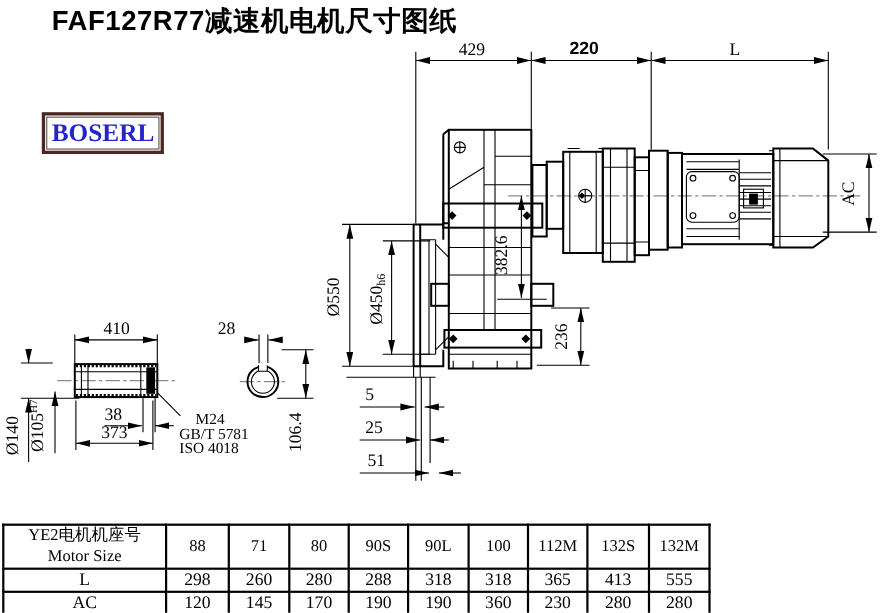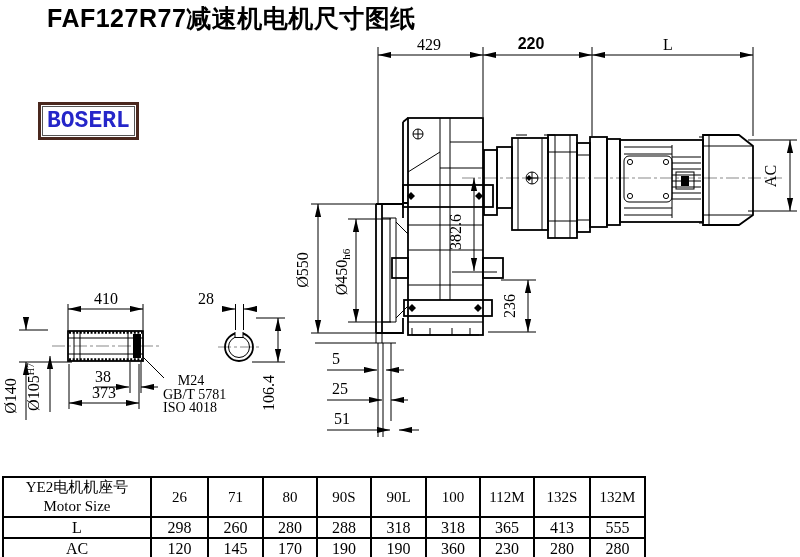--- a/index.html
+++ b/index.html
@@ -1,20 +1,20 @@
 <!DOCTYPE html>
 <html><head>
 <meta charset="utf-8">
 <style>
   html,body{margin:0;padding:0;background:#fff;}
   body{width:800px;height:557px;position:relative;font-family:"Liberation Sans",sans-serif;overflow:hidden;}
   .abs{position:absolute;}
   #page-title{left:3px;top:2px;font-size:25px;font-weight:bold;color:#000;letter-spacing:0.5px;white-space:nowrap;margin-left:44px;}
   #logo-box{left:38px;top:102px;border:3px solid #4a281e;background:#fff;}
-  #logo-inner{border:1px solid #555;margin:1px;padding:0 4px;font-family:Liberation Mono, monospace;font-weight:bold;font-size:23px;line-height:28px;color:#2526c9;}
+  #logo-inner{border:1px solid #555;margin:1px;padding:0 4px;font-family:Liberation Serif, serif;font-weight:bold;font-size:23px;line-height:28px;color:#2526c9;}
   svg{position:absolute;left:0;top:0;}
   .p{fill:none;stroke:#000;stroke-width:1.8;}
   .t{fill:none;stroke:#000;stroke-width:1;}
   .d{fill:none;stroke:#000;stroke-width:1;}
   .k{fill:none;stroke:#000;stroke-width:2.6;stroke-dasharray:2 1.6;}
   .cl{fill:none;stroke:#8a8a8a;stroke-width:1.2;stroke-dasharray:13 3 3 3;}
   .fb{fill:#000;stroke:none;}
   text.ds{font-family:"Liberation Serif",serif;font-size:16px;fill:#000;}
   text.db{font-family:"Liberation Sans",sans-serif;font-weight:bold;font-size:16px;fill:#000;}
   text.sm{font-size:14px;}
@@ -197,21 +197,21 @@
       <col style="width:54px">
       <col style="width:56px">
       <col style="width:55px">
   </colgroup>
   <tbody>
       <tr>
     <td class="hd">
       <div>YE2电机机座号</div>
       <div>Motor Size</div>
     </td>
-    <td class="hd">26</td>
+    <td class="hd">88</td>
     <td class="hd">71</td>
     <td class="hd">80</td>
     <td class="hd">90S</td>
     <td class="hd">90L</td>
     <td class="hd">100</td>
     <td class="hd">112M</td>
     <td class="hd">132S</td>
     <td class="hd">132M</td>
   </tr>
   <tr>

